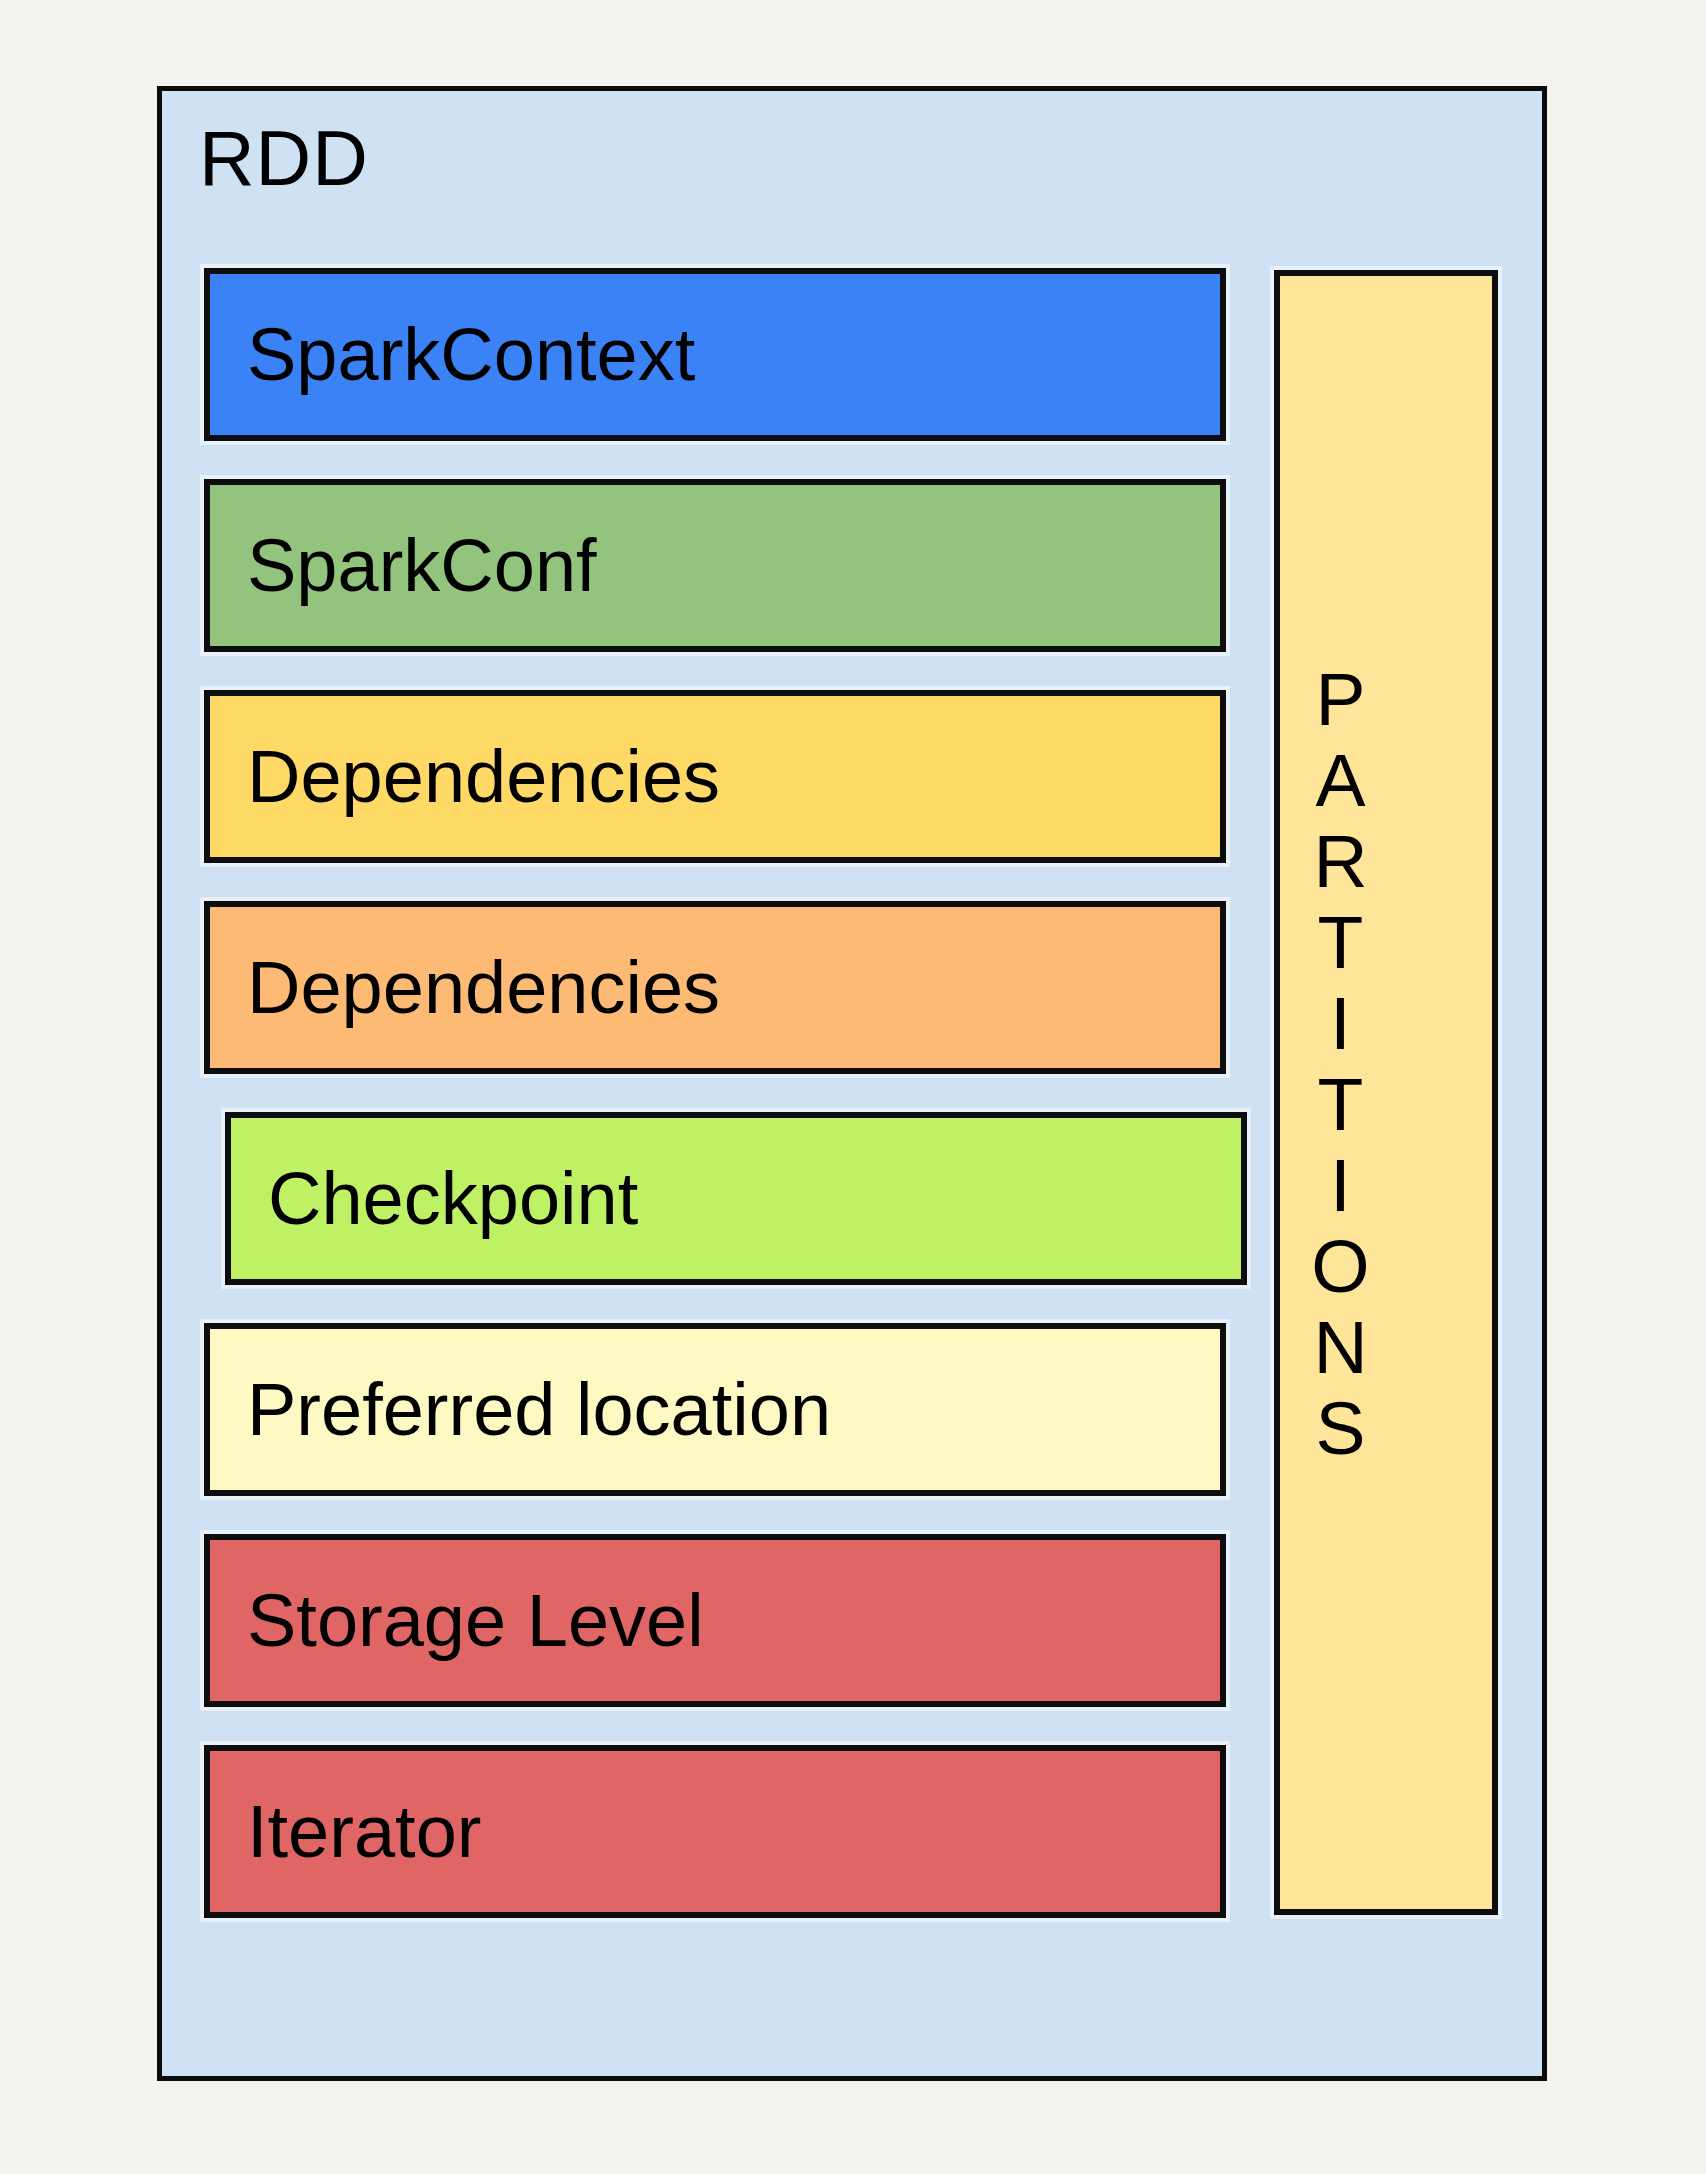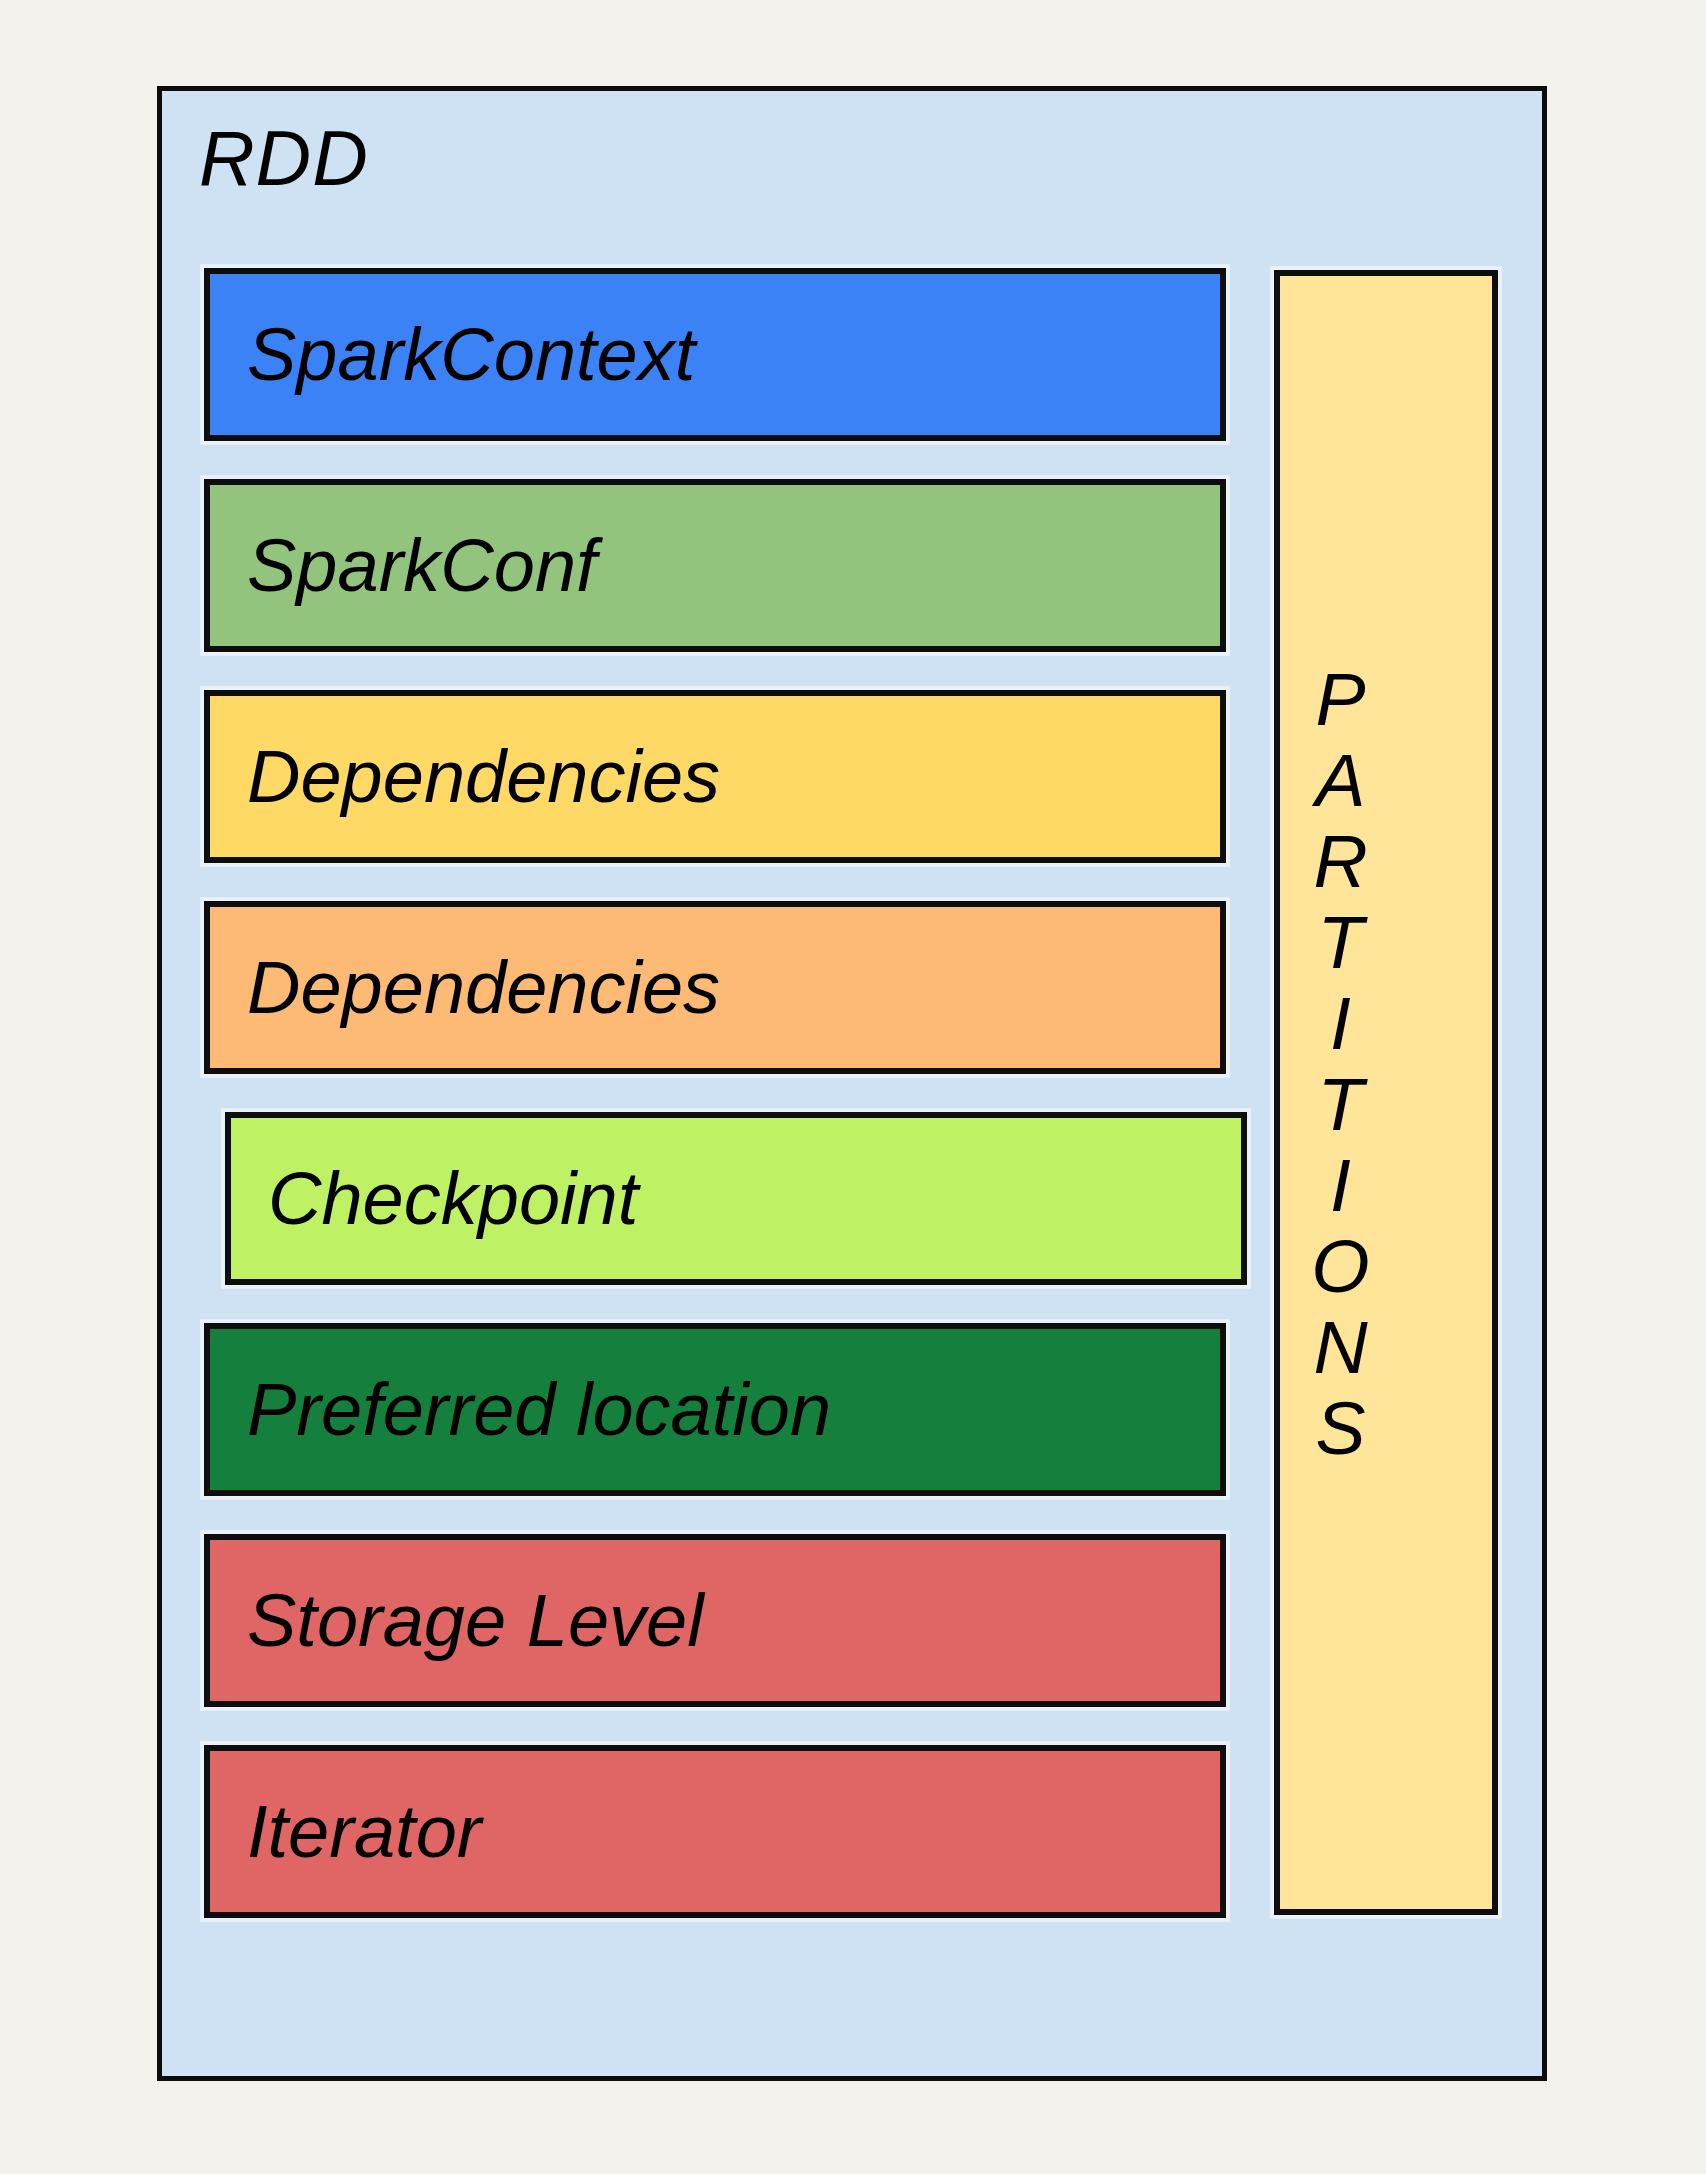--- a/index.html
+++ b/index.html
@@ -11,21 +11,20 @@
     height: 2174px;
     background: #f4f2ed;
     font-family: "Liberation Sans", "DejaVu Sans", sans-serif;
     color: #000;
     overflow: hidden;
   }
   .canvas {
     position: relative;
     width: 1706px;
     height: 2174px;
-    font-style: italic;
   }
   .rdd-container {
     position: absolute;
     left: 157px;
     top: 86px;
     width: 1390px;
     height: 1995px;
     box-sizing: border-box;
     background: #cfe2f3;
     border: 5.8px solid #0c0c0c;
@@ -112,21 +111,21 @@
   </div>
 
   <div class="attr-box" style="background: #fdba74; align-items: center;">
     <span class="attr-label">Dependencies</span>
   </div>
 
   <div class="attr-box" style="background: #bef264; margin-left: 21px;">
     <span class="attr-label">Checkpoint</span>
   </div>
 
-  <div class="attr-box" style="background: #15803d;">
+  <div class="attr-box" style="background: #fef9c3;">
     <span class="attr-label">Preferred location</span>
   </div>
 
   <div class="attr-box" style="background: rgb(224, 102, 102);">
     <span class="attr-label">Storage Level</span>
   </div>
 
   <div class="attr-box" style="background: rgb(224, 102, 102);">
     <span class="attr-label">Iterator</span>
   </div>

